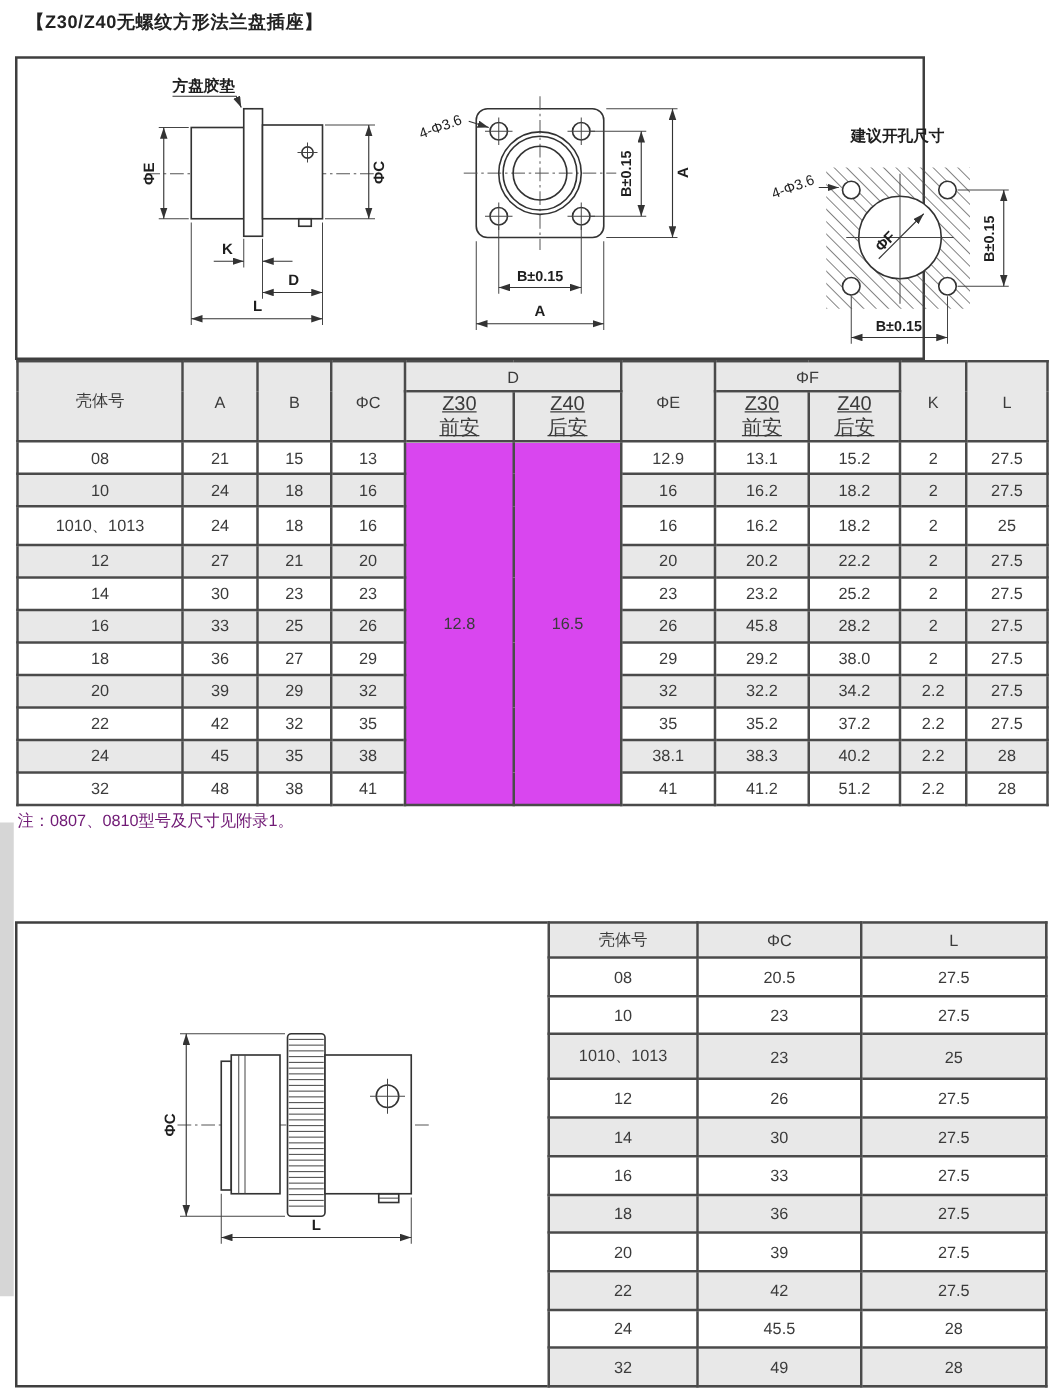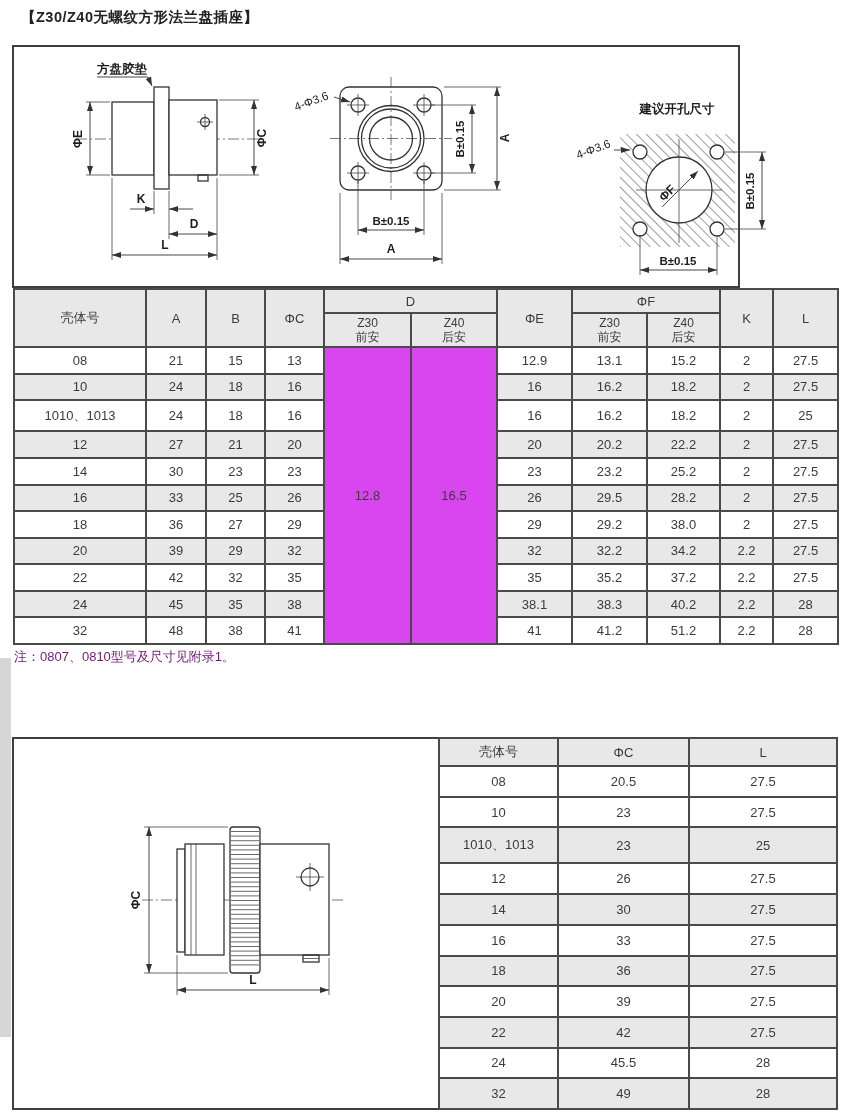--- a/index.html
+++ b/index.html
@@ -9,33 +9,33 @@
     overflow:hidden;
   }
   .abs{position:absolute;}
   .sec-title{
     font-size:14.5px;font-weight:bold;color:#222;letter-spacing:0.5px;white-space:nowrap;text-align:right;
   }
   #title1{left:21px;top:8px;}
   #title2{left:21px;top:700px;margin-top:40px;}
   #note1{left:14px;top:648px;font-size:13px;color:#701a75;white-space:nowrap;}
   .frame{border:2px solid #3f3f3f;background:#fff;box-sizing:border-box;}
-  #box1{left:12px;top:45px;width:728px;height:243px;}
+  #box1{left:12px;top:45px;width:728px;height:243px;padding-left:41px;}
   #box2{left:12px;top:737px;width:826px;height:373px;}
   #edge-strip{left:0;top:658px;width:11px;height:379px;background:#d6d6d6;}
 
   
   table{border-collapse:collapse;table-layout:fixed;background:#fff;}
   th,td{
     border:2px solid #4a4a4a;text-align:center;vertical-align:middle;
     font-size:13px;color:#3b3b3b;padding:0 2px;overflow:hidden;white-space:nowrap;
   }
   th{background:#e8e8e8;font-weight:normal;}
   #table1{position:absolute;left:13px;top:288px;width:825px;height:357px;}
-  #table1 .subrow th{height:32px;font-size:12px;line-height:1.2;}
+  #table1 .subrow th{height:32px;font-size:16px;line-height:1.2;text-decoration:underline;}
   #table1 thead th{height:22px;}
   .alt td{background:#e8e8e8;}
   td.merged{background:#d946ef;}
   #table2{position:absolute;right:-2px;top:-2px;width:398px;height:373px;}
   #table2 th{height:26px;}
 
   
   svg{display:block;}
   svg .obj{stroke:#333;stroke-width:1.3;fill:none;}
   svg .objw{stroke:#333;stroke-width:1.3;fill:#fff;}
@@ -272,21 +272,21 @@
         <td>25.2</td>
         <td>2</td>
         <td>27.5</td>
       </tr>
       <tr class="alt">
         <td>16</td>
         <td>33</td>
         <td>25</td>
         <td>26</td>
         <td>26</td>
-        <td>29.5</td>
+        <td>45.8</td>
         <td>28.2</td>
         <td>2</td>
         <td>27.5</td>
       </tr>
       <tr>
         <td>18</td>
         <td>36</td>
         <td>27</td>
         <td>29</td>
         <td>29</td>

